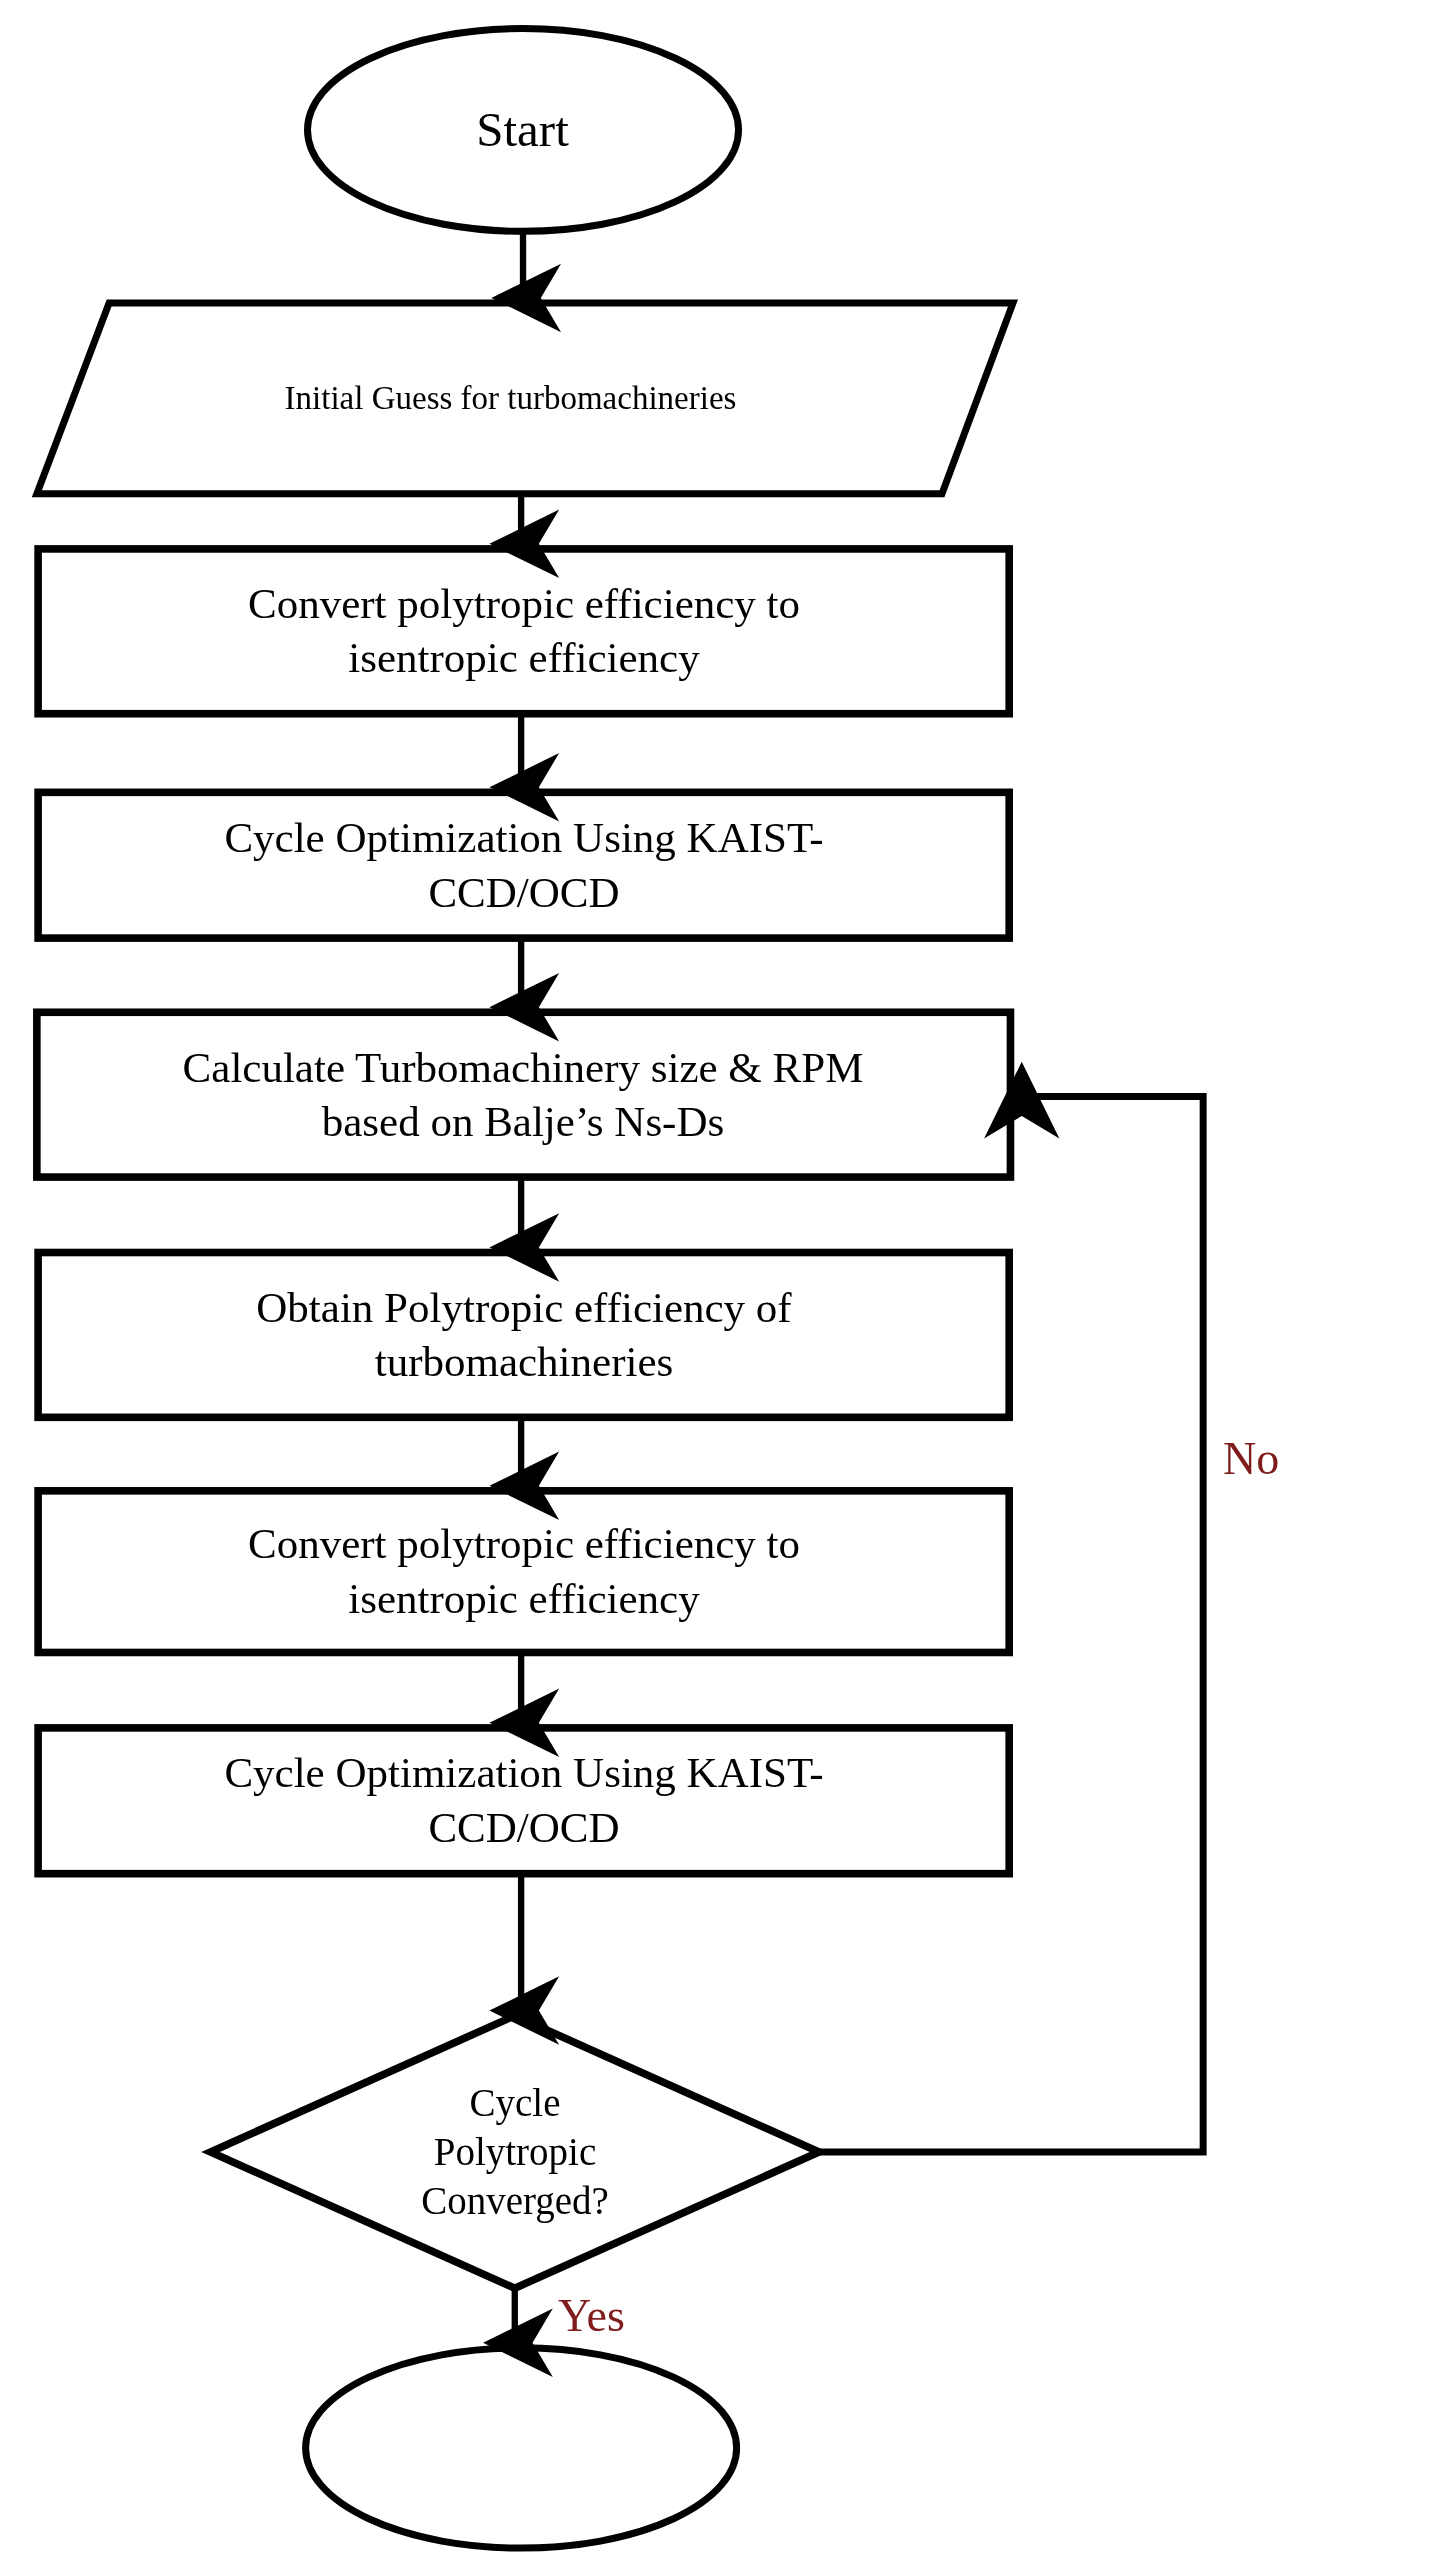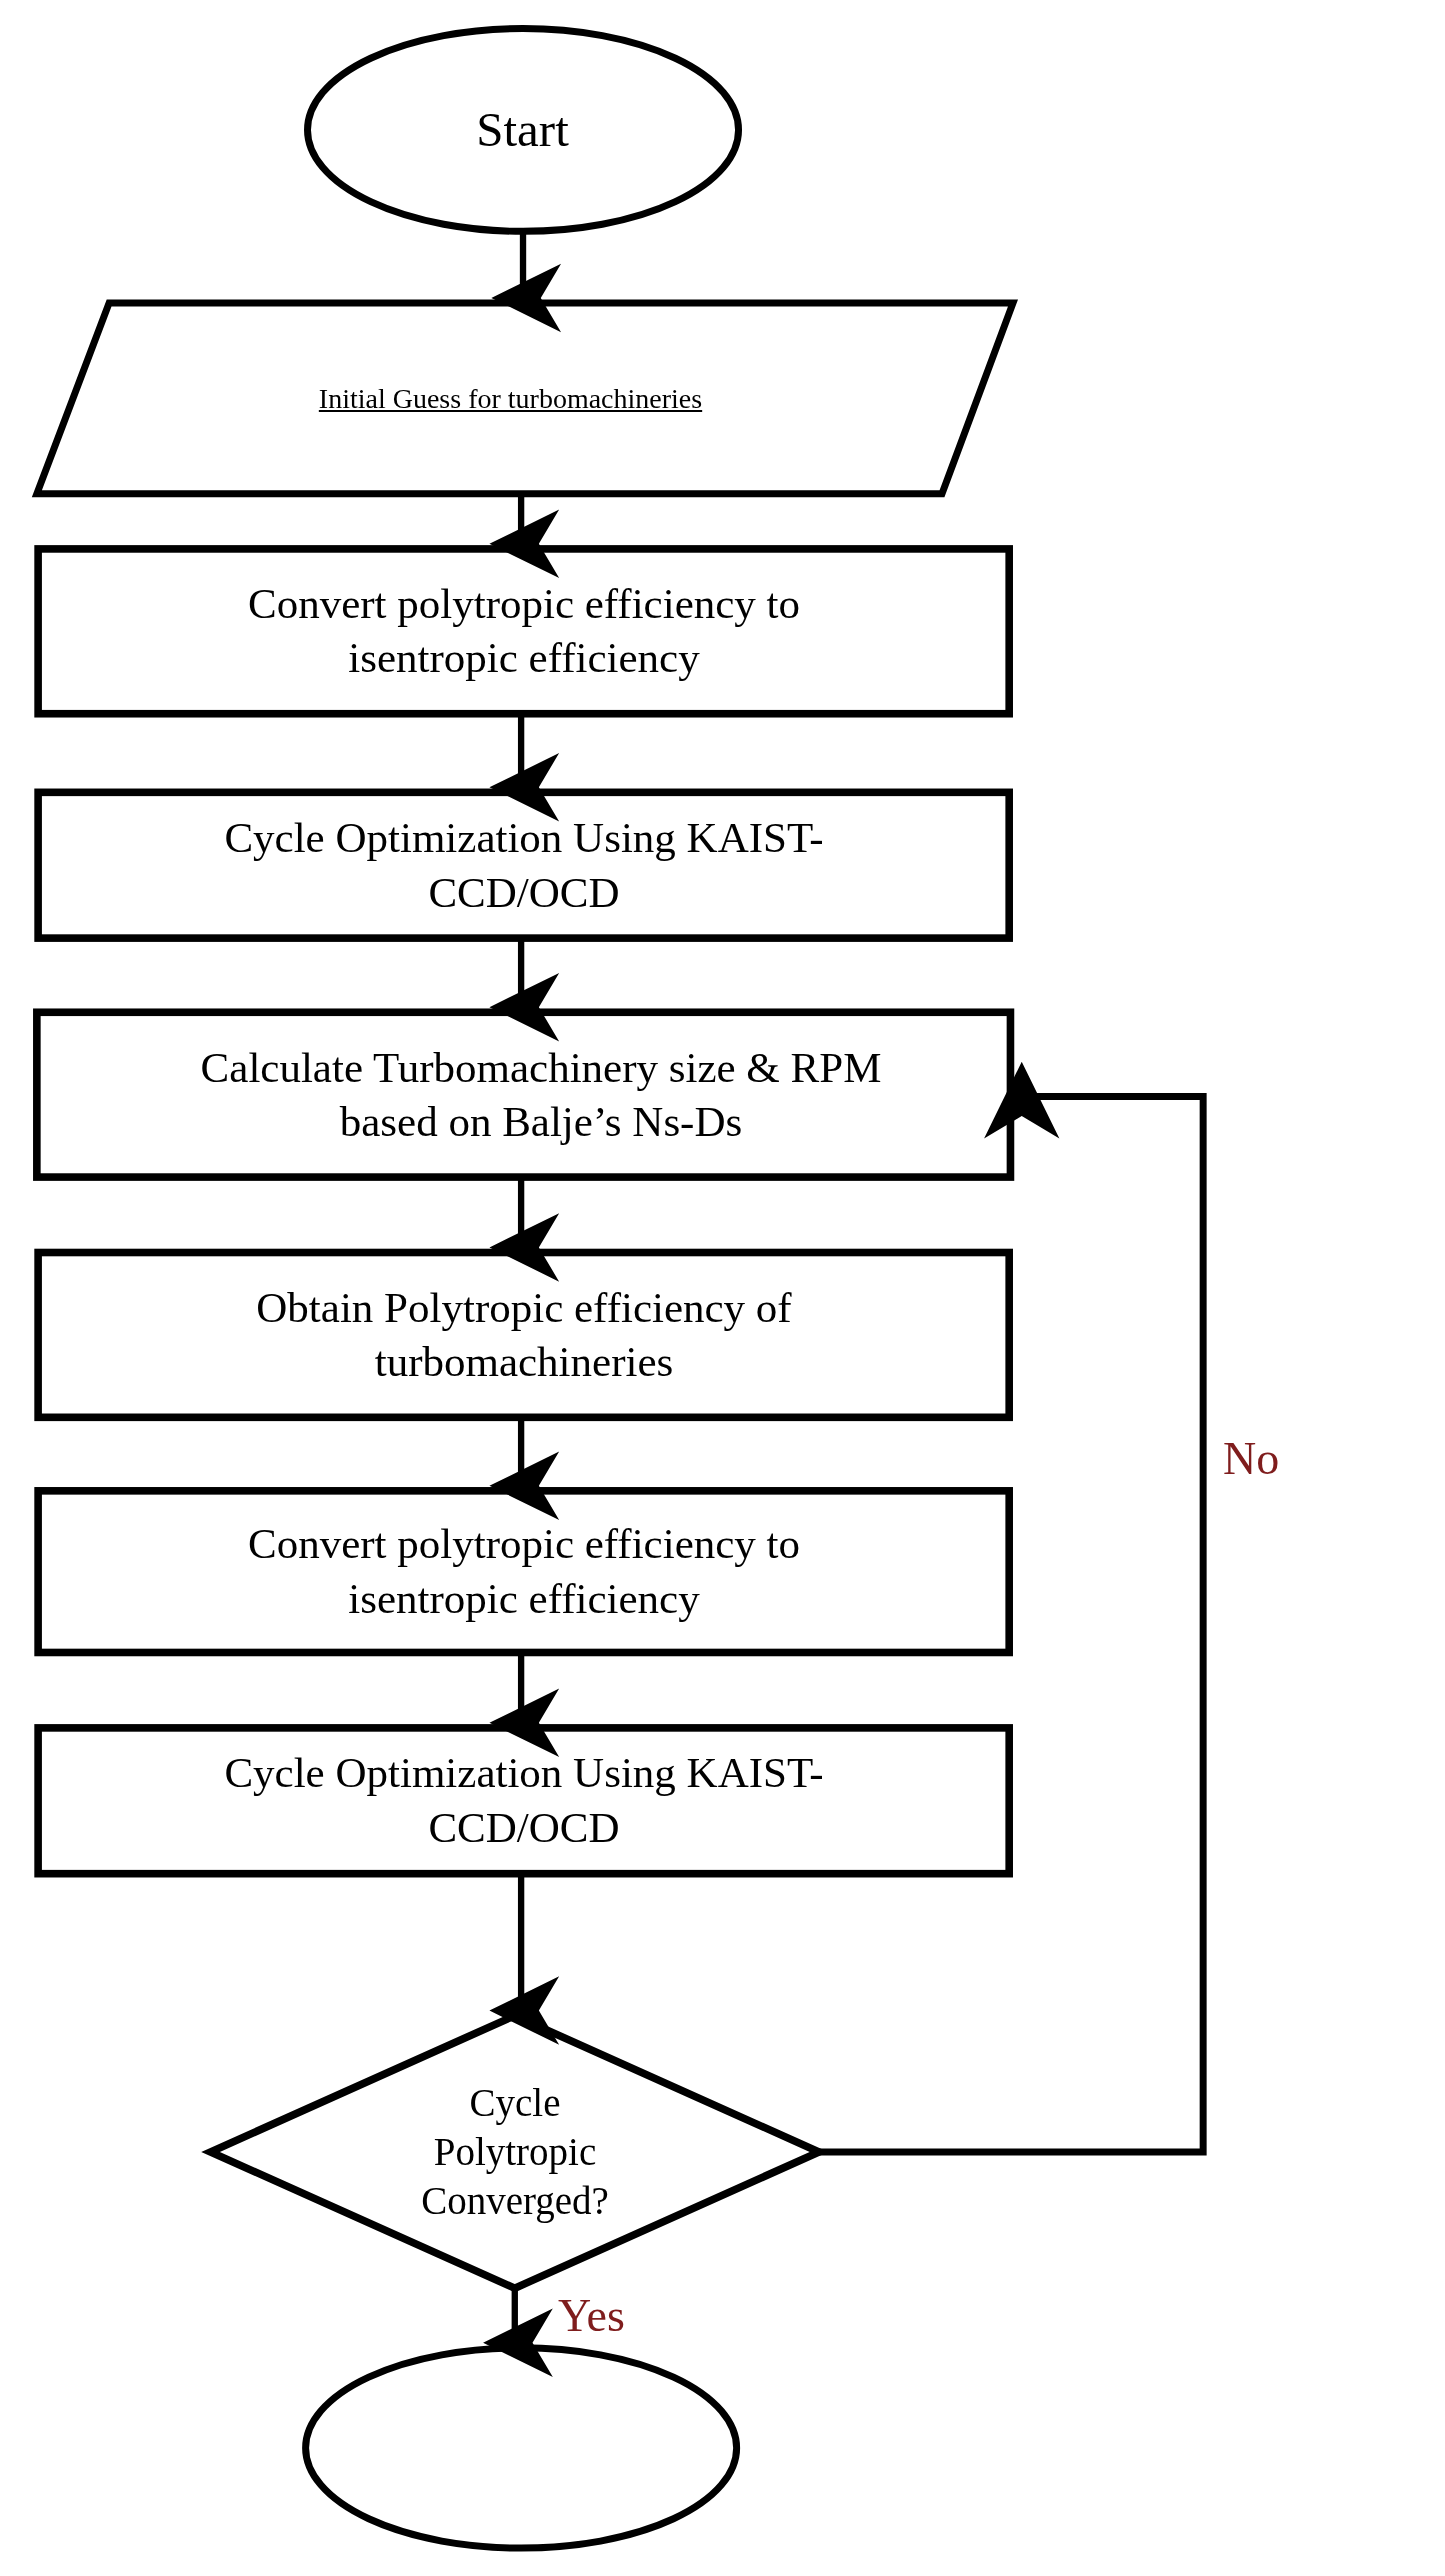--- a/index.html
+++ b/index.html
@@ -43,21 +43,21 @@
     white-space: pre-line;
   }
   .edge-label {
     position: absolute;
     color: #7f1d1d;
     line-height: 1;
     white-space: nowrap;
   }
   .t-terminal { font-size: 49px; }
   .t-process  { font-size: 43px; }
-  .t-io       { font-size: 28px; text-decoration: underline; }
+  .t-io       { font-size: 33px; }
   .t-decision { font-size: 39px; }
   .t-edge     { font-size: 46px; }
 </style>
 </head>
 <body>
 
 <div id="flow-root">
 
   <svg class="flow-canvas" viewBox="0 0 2281 4064" xmlns="http://www.w3.org/2000/svg">
     <defs>
@@ -113,21 +113,21 @@
   <div class="node-text t-terminal" style="left:307px; top:92px; width:431px; height:76px;">Start</div>
 
   <div class="node-text t-io" style="left:89px; top:361px; width:843px; height:76px;">Initial Guess for turbomachineries</div>
 
   <div class="node-text t-process" style="left:51px; top:555px; width:946px; height:152px;">Convert polytropic efficiency to
 isentropic efficiency</div>
 
   <div class="node-text t-process" style="left:51px; top:799px; width:946px; height:133px;">Cycle Optimization Using KAIST-
 CCD/OCD</div>
 
-  <div class="node-text t-process" style="left:67px; top:1019px; width:948px; height:152px;">Calculate Turbomachinery size &amp; RPM
+  <div class="node-text t-process" style="left:49px; top:1019px; width:948px; height:152px;">Calculate Turbomachinery size &amp; RPM
 based on Balje’s Ns-Ds</div>
 
   <div class="node-text t-process" style="left:51px; top:1259px; width:946px; height:152px;text-align:center;">Obtain Polytropic efficiency of
 turbomachineries</div>
 
   <div class="node-text t-process" style="left:51px; top:1497px; width:946px; height:149px;">Convert polytropic efficiency to
 isentropic efficiency</div>
 
   <div class="node-text t-process" style="left:51px; top:1734px; width:946px; height:133px;">Cycle Optimization Using KAIST-
 CCD/OCD</div>

